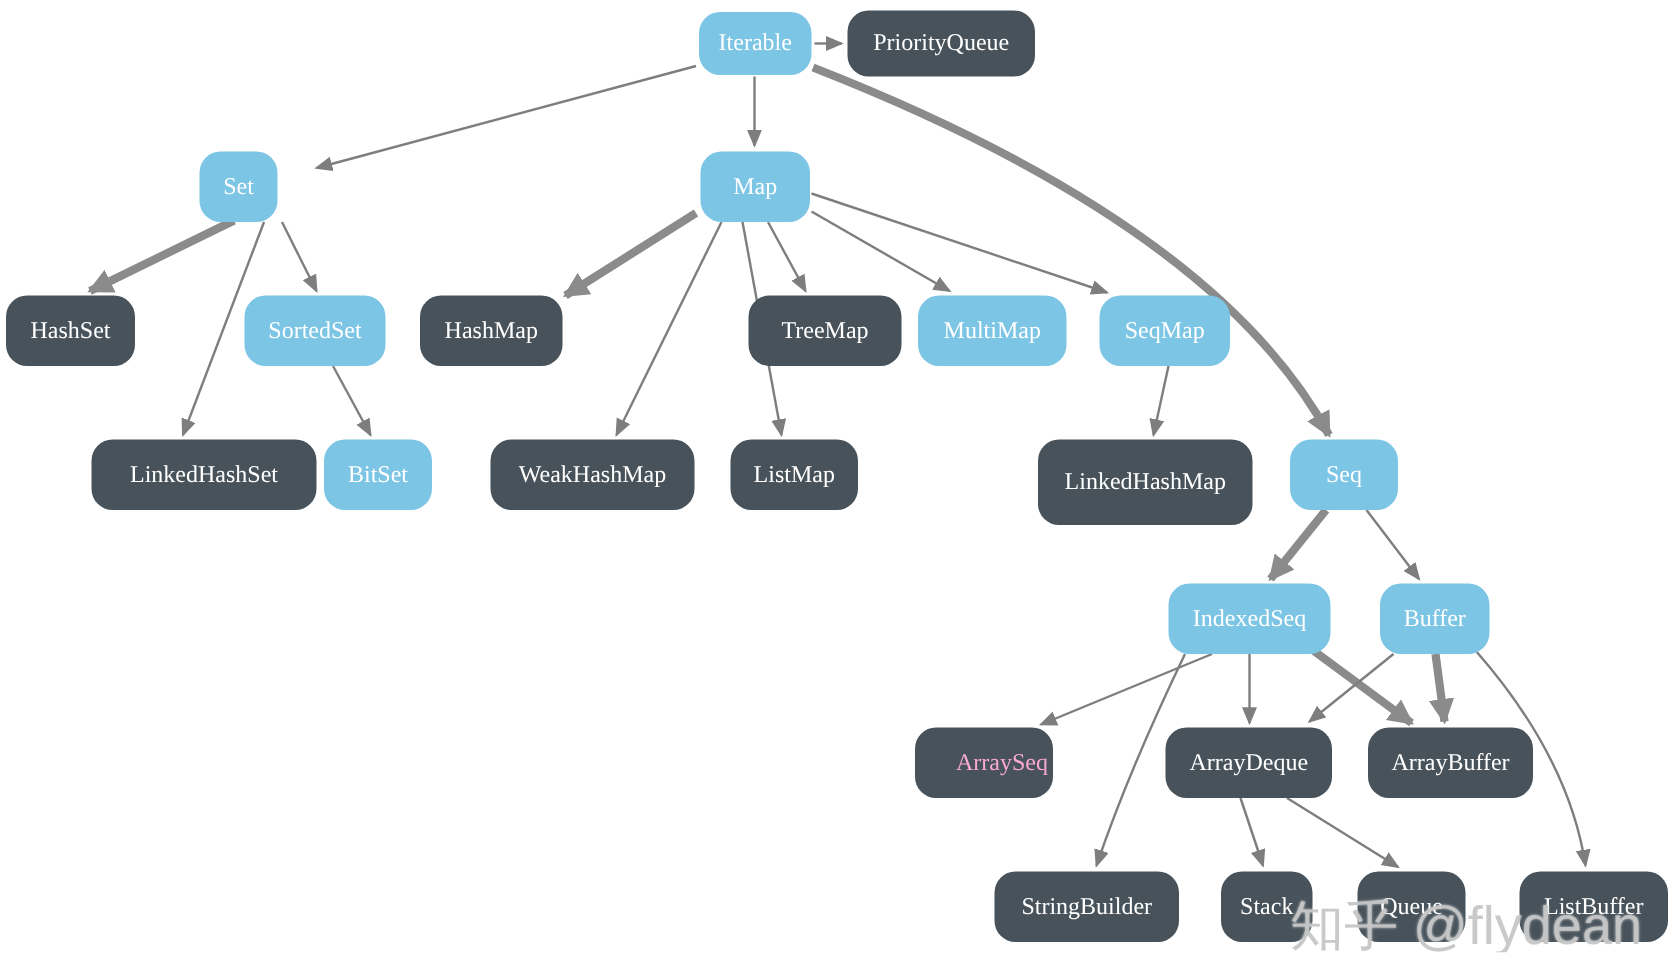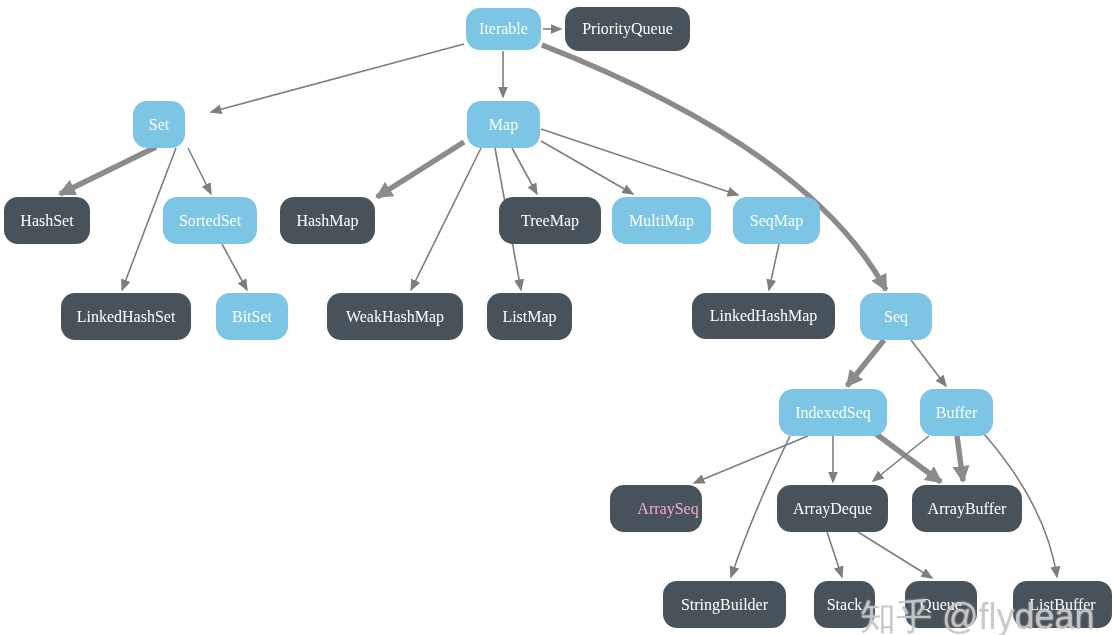--- a/index.html
+++ b/index.html
@@ -95,25 +95,25 @@
       <div class="node" style="left: 466px; top: 8px; width: 75px; height: 42px; background: rgb(124, 197, 228); color: rgb(255, 255, 255);">Iterable</div>
       <div class="node" style="left: 565px; top: 7px; width: 125px; height: 44px; background: rgb(71, 82, 90); color: rgb(255, 255, 255);">PriorityQueue</div>
       <div class="node" style="left: 133px; top: 101px; width: 52px; height: 47px; background: rgb(124, 197, 228); color: rgb(255, 255, 255);">Set</div>
       <div class="node" style="left: 467px; top: 101px; width: 73px; height: 47px; background: rgb(124, 197, 228); color: rgb(255, 255, 255);">Map</div>
       <div class="node" style="left: 4px; top: 197px; width: 86px; height: 47px; background: rgb(71, 82, 90); color: rgb(255, 255, 255);">HashSet</div>
       <div class="node" style="left: 163px; top: 197px; width: 94px; height: 47px; background: rgb(124, 197, 228); color: rgb(255, 255, 255);">SortedSet</div>
       <div class="node" style="left: 280px; top: 197px; width: 95px; height: 47px; background: rgb(71, 82, 90); color: rgb(255, 255, 255);">HashMap</div>
       <div class="node" style="left: 499px; top: 197px; width: 102px; height: 47px; background: rgb(71, 82, 90); color: rgb(255, 255, 255);">TreeMap</div>
       <div class="node" style="left: 612px; top: 197px; width: 99px; height: 47px; background: rgb(124, 197, 228); color: rgb(255, 255, 255);">MultiMap</div>
       <div class="node" style="left: 733px; top: 197px; width: 87px; height: 47px; background: rgb(124, 197, 228); color: rgb(255, 255, 255);">SeqMap</div>
-      <div class="node" style="left: 61px; top: 293px; width: 130px; height: 47px; background: rgb(71, 82, 90); color: rgb(255, 255, 255);">LinkedHashSet</div>
+      <div class="node" style="left: 61px; top: 293px; width: 150px; height: 47px; background: rgb(71, 82, 90); color: rgb(255, 255, 255);">LinkedHashSet</div>
       <div class="node" style="left: 216px; top: 293px; width: 72px; height: 47px; background: rgb(124, 197, 228); color: rgb(255, 255, 255);">BitSet</div>
       <div class="node" style="left: 327px; top: 293px; width: 136px; height: 47px; background: rgb(71, 82, 90); color: rgb(255, 255, 255);">WeakHashMap</div>
       <div class="node" style="left: 487px; top: 293px; width: 85px; height: 47px; background: rgb(71, 82, 90); color: rgb(255, 255, 255);">ListMap</div>
-      <div class="node" style="left: 692px; top: 293px; width: 143px; height: 46px; background: rgb(71, 82, 90); color: rgb(255, 255, 255);">LinkedHashMap</div>
+      <div class="node" style="left: 692px; top: 293px; width: 143px; height: 57px; background: rgb(71, 82, 90); color: rgb(255, 255, 255);">LinkedHashMap</div>
       <div class="node" style="left: 860px; top: 293px; width: 72px; height: 47px; background: rgb(124, 197, 228); color: rgb(255, 255, 255);">Seq</div>
       <div class="node" style="left: 779px; top: 389px; width: 108px; height: 47px; background: rgb(124, 197, 228); color: rgb(255, 255, 255);">IndexedSeq</div>
       <div class="node" style="left: 920px; top: 389px; width: 73px; height: 47px; background: rgb(124, 197, 228); color: rgb(255, 255, 255);">Buffer</div>
       <div class="node" style="left: 610px; top: 485px; width: 92px; height: 47px; background: rgb(71, 82, 90); color: #f9a8d4; padding-left: 24px;">ArraySeq</div>
       <div class="node" style="left: 777px; top: 485px; width: 111px; height: 47px; background: rgb(71, 82, 90); color: rgb(255, 255, 255);">ArrayDeque</div>
       <div class="node" style="left: 912px; top: 485px; width: 110px; height: 47px; background: rgb(71, 82, 90); color: rgb(255, 255, 255);">ArrayBuffer</div>
       <div class="node" style="left: 663px; top: 581px; width: 123px; height: 47px; background: rgb(71, 82, 90); color: rgb(255, 255, 255);">StringBuilder</div>
       <div class="node" style="left: 814px; top: 581px; width: 61px; height: 47px; background: rgb(71, 82, 90); color: rgb(255, 255, 255);">Stack</div>
       <div class="node" style="left: 905px; top: 581px; width: 72px; height: 47px; background: rgb(71, 82, 90); color: rgb(255, 255, 255);">Queue</div>
       <div class="node" style="left: 1013px; top: 581px; width: 99px; height: 47px; background: rgb(71, 82, 90); color: rgb(255, 255, 255);">ListBuffer</div>

